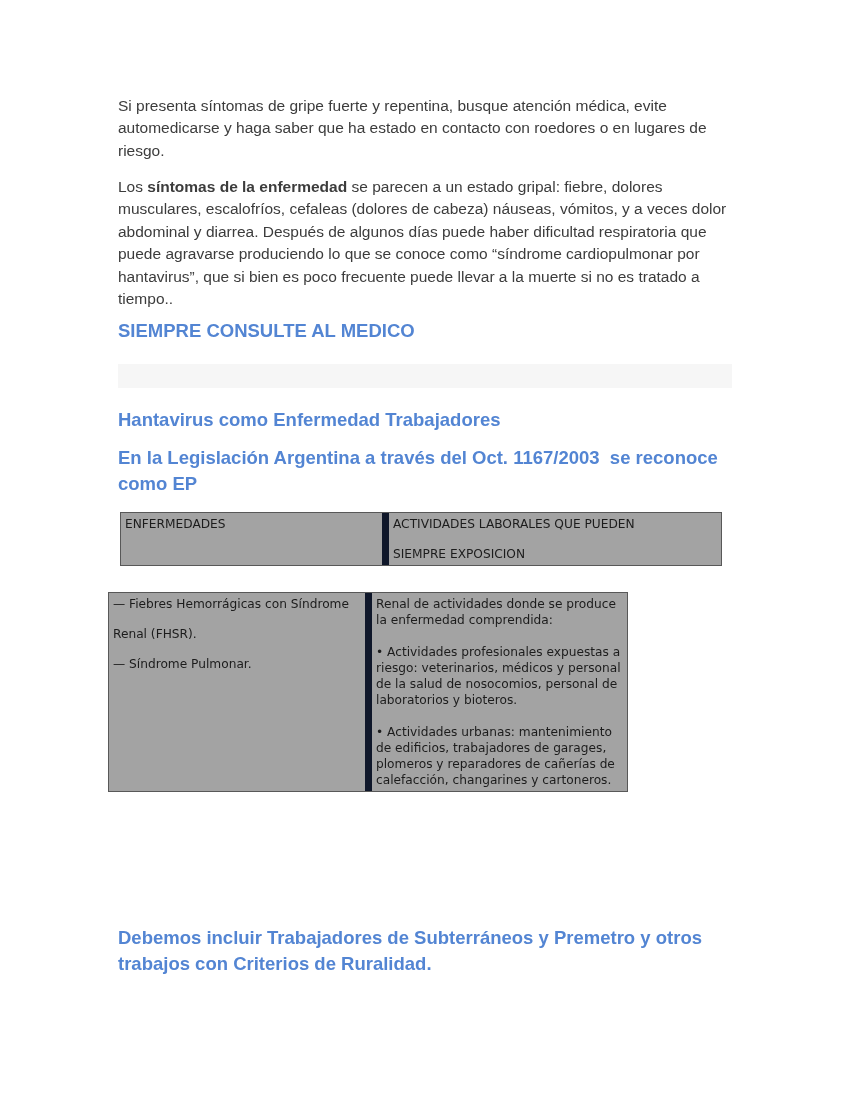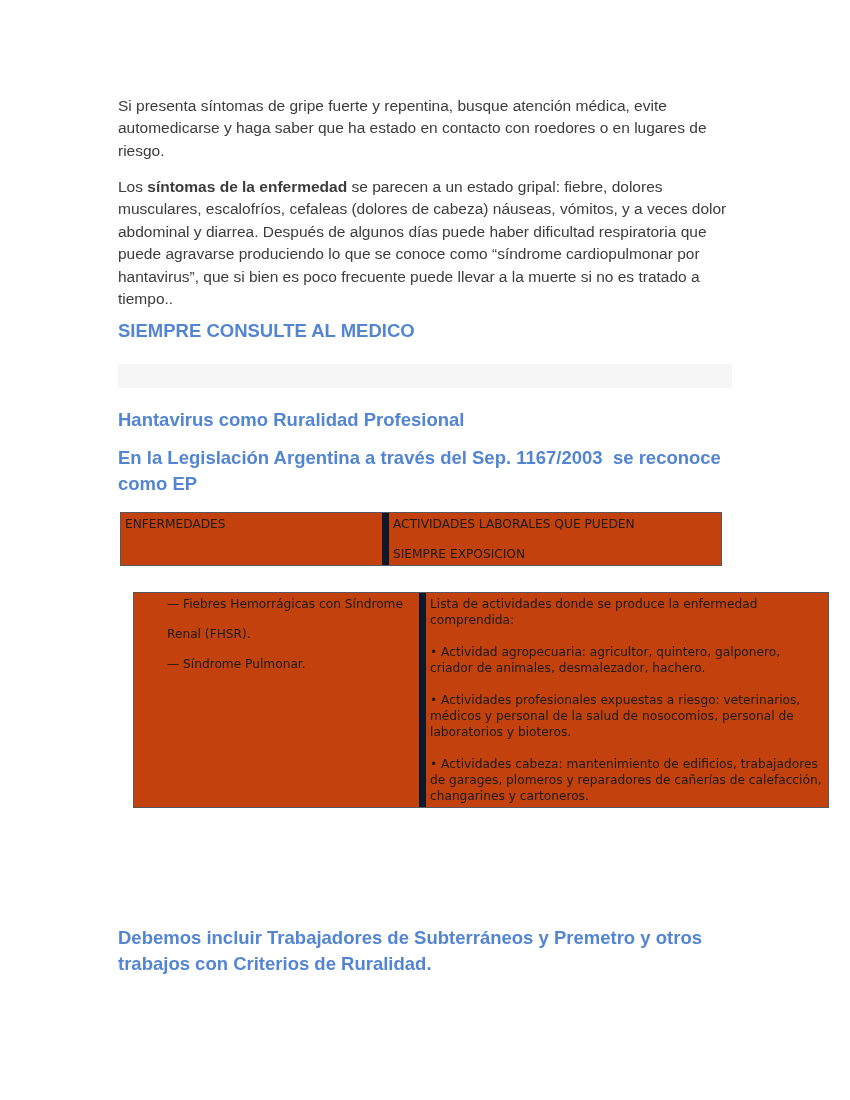--- a/index.html
+++ b/index.html
@@ -43,29 +43,29 @@
     top: 364px;
     width: 614px;
     height: 24px;
     background: #f6f6f6;
   }
   .doc-table {
     position: absolute;
     display: flex;
     align-items: stretch;
     border: 1px solid #585858;
-    background: #c2410c;
+    background: #a3a3a3;
     font-family: "DejaVu Sans", sans-serif;
     font-size: 12.2px;
     line-height: 16px;
     color: #1c1c1c;
     box-sizing: border-box;
   }
   .pos-t1 { left: 120px; top: 512px; width: 602px; }
-  .pos-t2 { left: 133px; top: 592px; width: 696px; padding-left: 29px; }
+  .pos-t2 { left: 108px; top: 592px; width: 520px; }
   .t-cell {
     padding: 3px 4px;
     box-sizing: border-box;
   }
   .t-cell + .t-cell { border-left: 7px solid #0f172a; }
   .t1-left { width: 261px; flex: none; }
   .t1-right { flex: 1; }
   .t2-left { width: 256px; flex: none; }
   .t2-right { flex: 1; }
   .t-line { margin: 0; }
@@ -79,43 +79,42 @@
 <div class="page">
 
   <p class="body-text pos-p1">Si presenta síntomas de gripe fuerte y repentina, busque atención médica, evite automedicarse y haga saber que ha estado en contacto con roedores o en lugares de riesgo.</p>
 
   <p class="body-text pos-p2"><span>Los </span><strong>síntomas de la enfermedad</strong><span> se parecen a un estado gripal: fiebre, dolores musculares, escalofríos, cefaleas (dolores de cabeza) náuseas, vómitos, y a veces dolor abdominal y diarrea. Después de algunos días puede haber dificultad respiratoria que puede agravarse produciendo lo que se conoce como “síndrome cardiopulmonar por hantavirus”, que si bien es poco frecuente puede llevar a la muerte si no es tratado a tiempo..</span></p>
 
   <div class="heading pos-h1">SIEMPRE CONSULTE AL MEDICO</div>
 
   <div class="gray-bar"></div>
 
-  <div class="heading pos-h2">Hantavirus como Ruralidad Profesional</div>
+  <div class="heading pos-h2">Hantavirus como Enfermedad Trabajadores</div>
 
-  <div class="heading pos-h3">En la Legislación Argentina a través del Sep. 1167/2003  se reconoce como EP</div>
+  <div class="heading pos-h3">En la Legislación Argentina a través del Oct. 1167/2003  se reconoce como EP</div>
 
   <div class="doc-table pos-t1">
     <div class="t-cell t1-left">
       <div class="t-line">ENFERMEDADES</div>
     </div>
     <div class="t-cell t1-right">
       <div class="t-line gap-below">ACTIVIDADES LABORALES QUE PUEDEN</div>
       <div class="t-line">SIEMPRE EXPOSICION</div>
     </div>
   </div>
 
   <div class="doc-table pos-t2">
     <div class="t-cell t2-left">
       <div class="t-line gap-below">— Fiebres Hemorrágicas con Síndrome</div>
       <div class="t-line gap-below">Renal (FHSR).</div>
       <div class="t-line">— Síndrome Pulmonar.</div>
     </div>
     <div class="t-cell t2-right">
-      <p class="t-para">Lista de actividades donde se produce la enfermedad comprendida:</p>
-      <p class="t-para">• Actividad agropecuaria: agricultor, quintero, galponero, criador de animales, desmalezador, hachero.</p>
+      <p class="t-para">Renal de actividades donde se produce la enfermedad comprendida:</p>
       <p class="t-para">• Actividades profesionales expuestas a riesgo: veterinarios, médicos y personal de la salud de nosocomios, personal de laboratorios y bioteros.</p>
-      <p class="t-para">• Actividades cabeza: mantenimiento de edificios, trabajadores de garages, plomeros y reparadores de cañerías de calefacción, changarines y cartoneros.</p>
+      <p class="t-para">• Actividades urbanas: mantenimiento de edificios, trabajadores de garages, plomeros y reparadores de cañerías de calefacción, changarines y cartoneros.</p>
     </div>
   </div>
 
   <div class="heading pos-h4">Debemos incluir Trabajadores de Subterráneos y Premetro y otros trabajos con Criterios de Ruralidad.</div>
 
 </div>
 
 </body></html>

